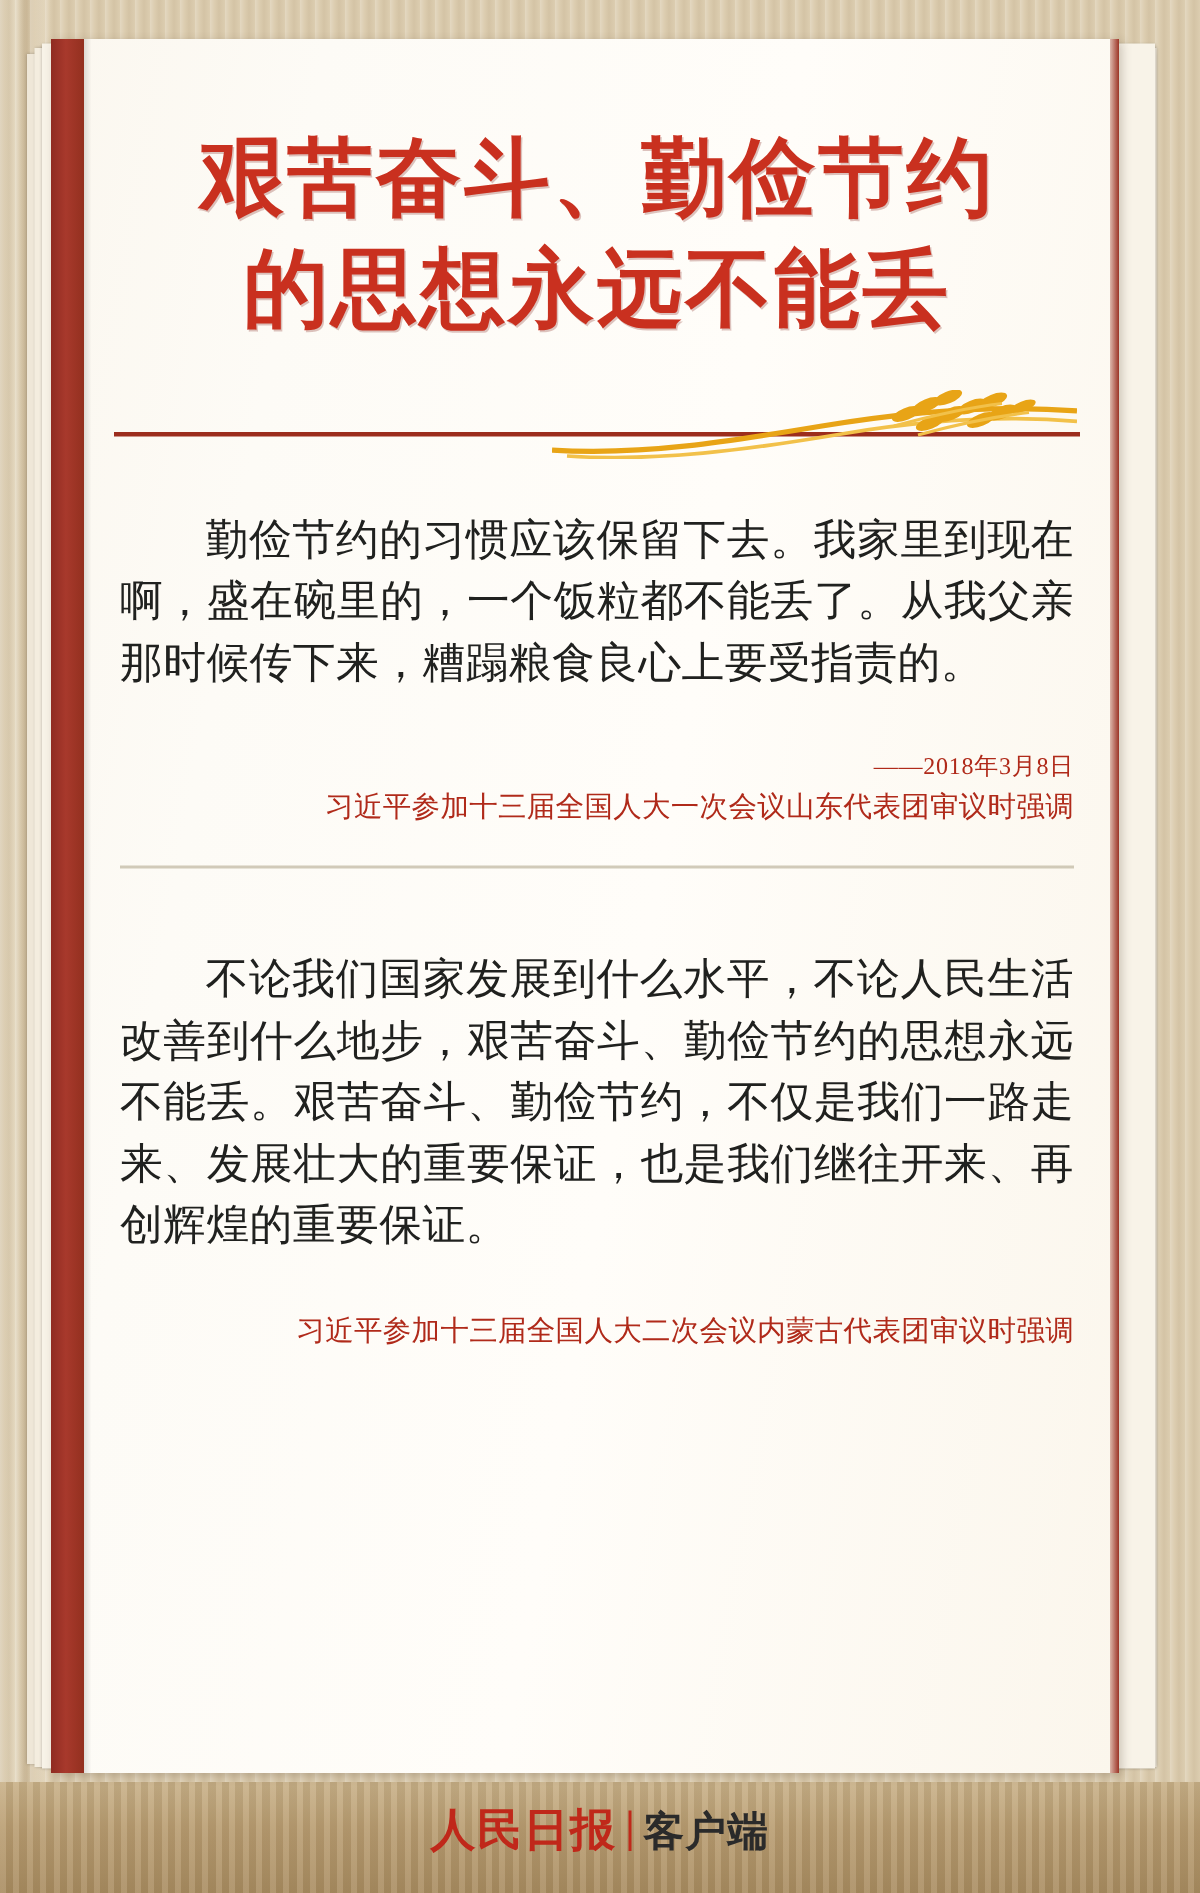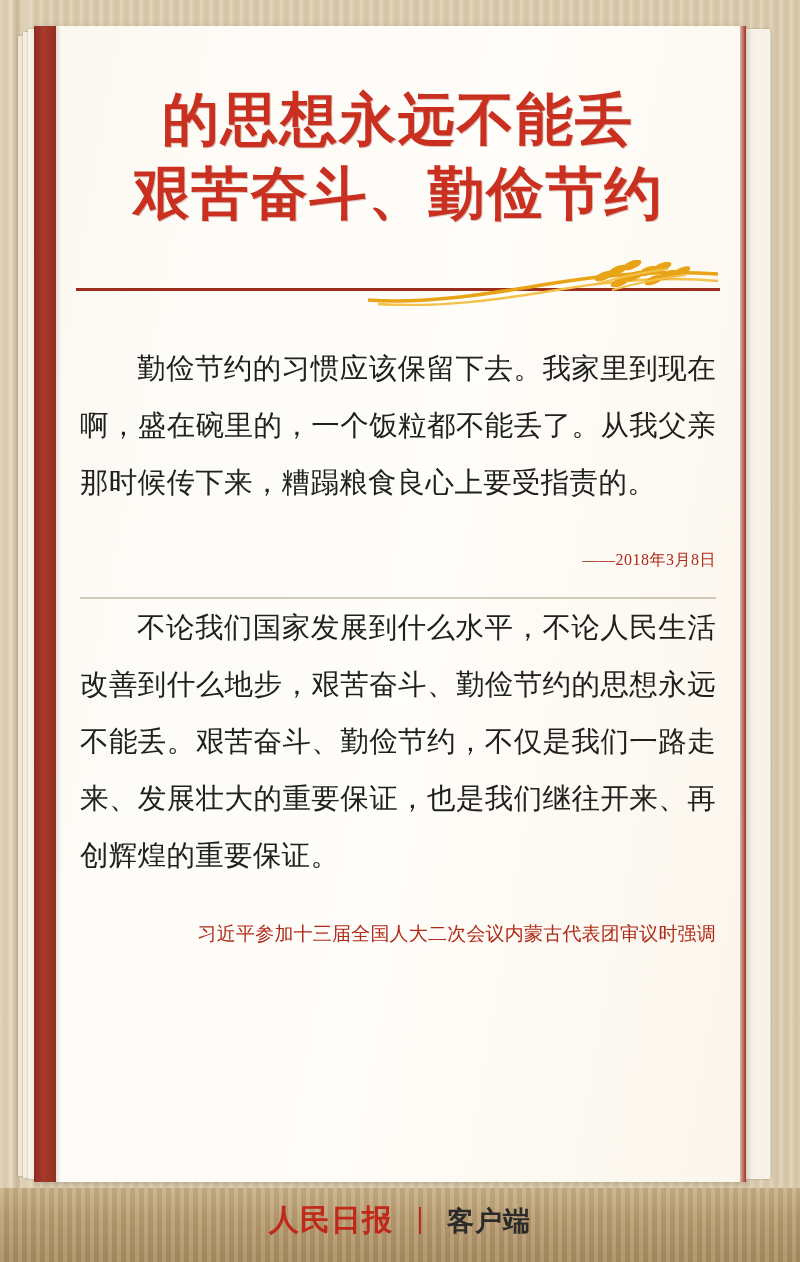--- a/index.html
+++ b/index.html
@@ -154,21 +154,21 @@
     width: 350px;
     height: 46px;
   }
 
   
   .quote-block { padding: 0 12px; }
   .quote-1 { margin-top: 34px; }
   .quote-text {
     font-family: "Liberation Serif", "DejaVu Serif", serif;
     font-size: 28.5px;
-    line-height: 57px;
+    line-height: 41px;
     color: #20211f;
     text-indent: 57px;
     text-align: justify;
     letter-spacing: 0.3px;
   }
   .attrib {
     margin-top: 36px;
     text-align: right;
     color: #b02a1a;
   }
@@ -185,34 +185,34 @@
     letter-spacing: 0.2px;
   }
 
   .section-rule {
     margin: 24px 0 0 0;
     height: 2px;
     background: #c2b9a4;
     opacity: 0.75;
   }
 
-  .quote-2 { }
+  .quote-2 { margin-top: 54px; }
 
   
   .footer {
     position: absolute;
     left: 0;
     top: 1200px;
     width: 800px;
     text-align: center;
   }
   .logo-wrap {
     display: inline-flex;
     align-items: center;
-    gap: 26px;
+    gap: 8px;
     justify-content: flex-end;
   }
   .logo-rmrb {
     font-family: "DejaVu Sans", "Liberation Sans", sans-serif;
     font-weight: bold;
     font-size: 30px;
     color: #c0281a;
     letter-spacing: 1px;
   }
   .logo-sep {
@@ -241,22 +241,22 @@
     <div class="stack-edge stack-3"></div>
 
     <div class="page">
       <div class="binding"></div>
       <div class="binding-inner"></div>
       <div class="right-edge"></div>
 
       <div class="content">
 
         <div class="title-block">
+          <div class="title-line">艰苦奋斗、勤俭节约</div>
           <div class="title-line">的思想永远不能丢</div>
-          <div class="title-line">艰苦奋斗、勤俭节约</div>
         </div>
 
         <div class="divider">
           <div class="divider-rule"></div>
           <svg class="wheat" viewBox="0 0 350 46">
             <path d="M0 40 C60 44 120 34 180 24 C240 14 300 10 350 14" stroke="#e8a416" stroke-width="3.5" fill="none"></path>
             <path d="M10 44 C70 48 130 40 195 29 C255 19 305 17 350 21" stroke="#f2c14a" stroke-width="2.5" fill="none"></path>
             <g fill="#e8a416">
               <ellipse cx="236" cy="16" rx="10" ry="4" transform="rotate(-22 236 16)"></ellipse>
               <ellipse cx="250" cy="10" rx="10" ry="4" transform="rotate(-22 250 10)"></ellipse>
@@ -273,20 +273,21 @@
               <path d="M228 24 C250 18 275 12 300 9"></path>
               <path d="M244 30 C266 24 292 18 318 15"></path>
             </g>
           </svg>
         </div>
 
         <div class="quote-block quote-1">
           <div class="quote-text">勤俭节约的习惯应该保留下去。我家里到现在啊，盛在碗里的，一个饭粒都不能丢了。从我父亲那时候传下来，糟蹋粮食良心上要受指责的。</div>
           <div class="attrib">
             <div class="attrib-date">——2018年3月8日</div>
+            <div class="attrib-source">习近平参加十三届全国人大一次会议山东代表团审议时强调</div>
           </div>
           <div class="section-rule"></div>
         </div>
 
         <div class="quote-block quote-2">
           <div class="quote-text">不论我们国家发展到什么水平，不论人民生活改善到什么地步，艰苦奋斗、勤俭节约的思想永远不能丢。艰苦奋斗、勤俭节约，不仅是我们一路走来、发展壮大的重要保证，也是我们继往开来、再创辉煌的重要保证。</div>
           <div class="attrib">
             <div class="attrib-source">习近平参加十三届全国人大二次会议内蒙古代表团审议时强调</div>
           </div>
         </div>

